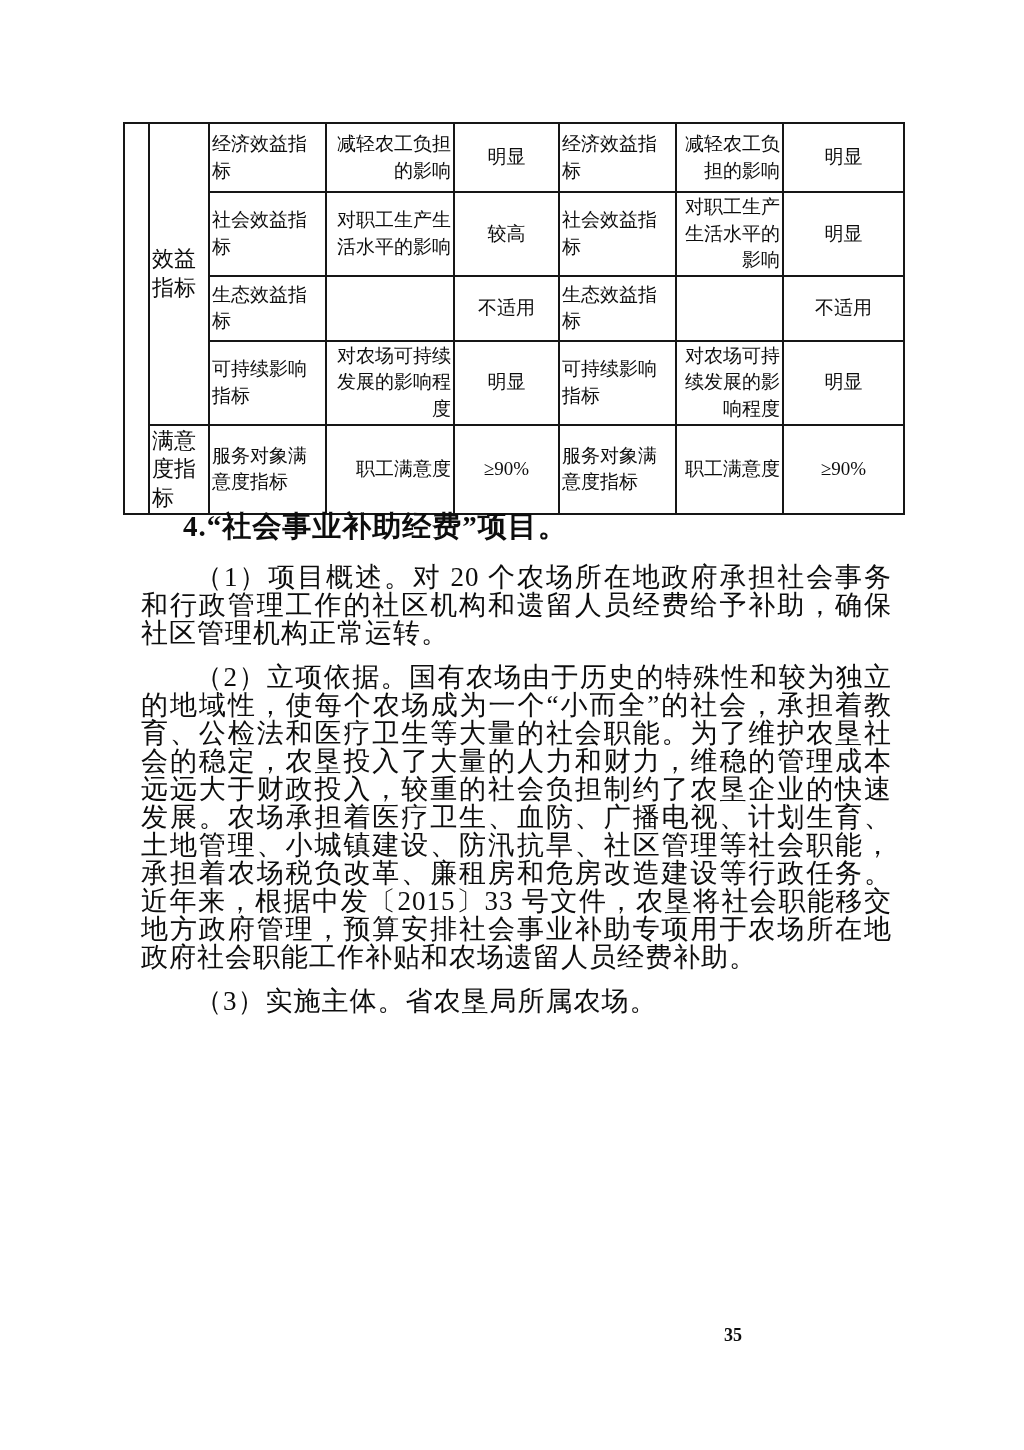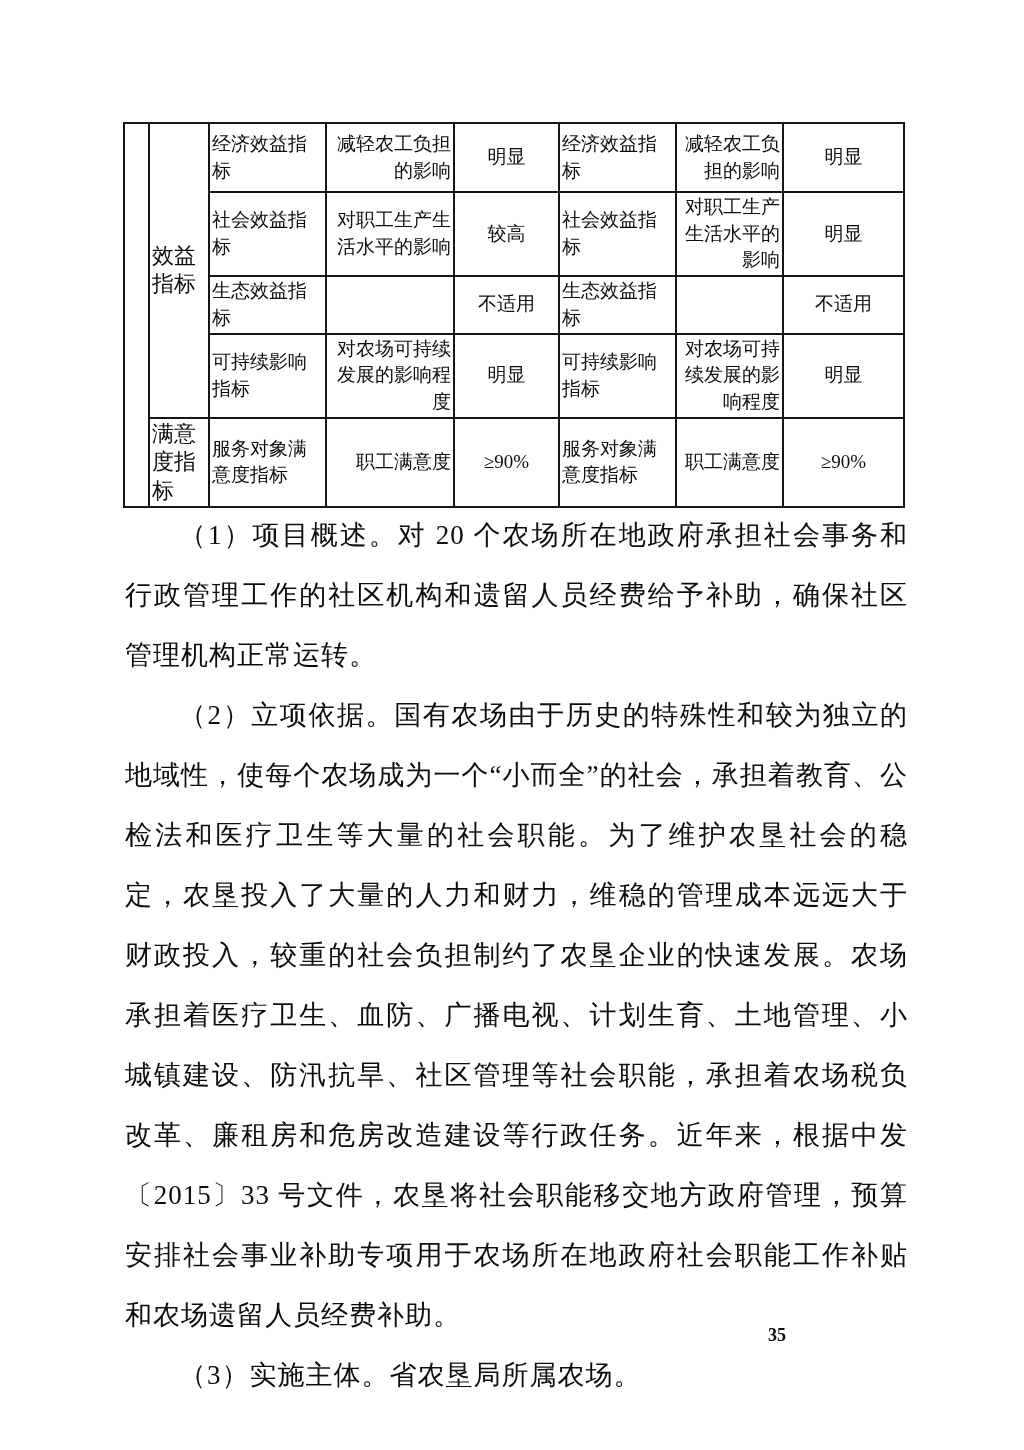--- a/index.html
+++ b/index.html
@@ -38,52 +38,52 @@
     text-align: left;
     font-size: 22px;
     line-height: 1.3;
     padding: 0;
   }
   td.ind { text-align: left; padding: 0; }
   td.desc { text-align: right; padding: 1px 3px; }
   td.val { text-align: center; }
   tr.r0 { height: 69px; }
   tr.r1 { height: 78px; }
-  tr.r2 { height: 58px; }
+  tr.r2 { height: 65px; }
   tr.r3 { height: 79px; }
   tr.r4 { height: 76px; }
 
   
   .content {
     position: absolute;
     left: 125px;
     top: 505px;
     width: 783px;
   }
   .section-heading {
     margin: 0 0 13px 0;
     font-size: 29px;
     font-weight: bold;
     line-height: 42px;
     text-indent: 58px;
     letter-spacing: 1px;
     word-break: break-all;
   }
   .para {
-    margin: 0;
+    margin: 16px;
     font-size: 27px;
-    line-height: 60px;
+    line-height: 28px;
     text-indent: 2em;
     letter-spacing: 1px;
     text-align: justify;
     word-break: break-all;
   }
   .page-number {
     position: absolute;
-    left: 768px;
+    left: 724px;
     top: 1325px;
     font-size: 18px;
     font-weight: bold;
   }
 </style>
 </head>
 <body>
 
 <div class="page">
 
@@ -141,20 +141,21 @@
         <td class="val">≥90%</td>
         <td class="ind">服务对象满意度指标</td>
         <td class="desc">职工满意度</td>
         <td class="val">≥90%</td>
       </tr>
     </tbody>
       </table>
   </div>
 
   <div class="content">
+    <h3 class="section-heading">4.“社会事业补助经费”项目。</h3>
     <p class="para">（1）项目概述。对 20 个农场所在地政府承担社会事务和行政管理工作的社区机构和遗留人员经费给予补助，确保社区管理机构正常运转。</p>
     <p class="para">（2）立项依据。国有农场由于历史的特殊性和较为独立的地域性，使每个农场成为一个“小而全”的社会，承担着教育、公检法和医疗卫生等大量的社会职能。为了维护农垦社会的稳定，农垦投入了大量的人力和财力，维稳的管理成本远远大于财政投入，较重的社会负担制约了农垦企业的快速发展。农场承担着医疗卫生、血防、广播电视、计划生育、土地管理、小城镇建设、防汛抗旱、社区管理等社会职能，承担着农场税负改革、廉租房和危房改造建设等行政任务。近年来，根据中发〔2015〕33 号文件，农垦将社会职能移交地方政府管理，预算安排社会事业补助专项用于农场所在地政府社会职能工作补贴和农场遗留人员经费补助。</p>
     <p class="para">（3）实施主体。省农垦局所属农场。</p>
   </div>
 
   <div class="page-number">35</div>
 
 </div>
 
 </body></html>

